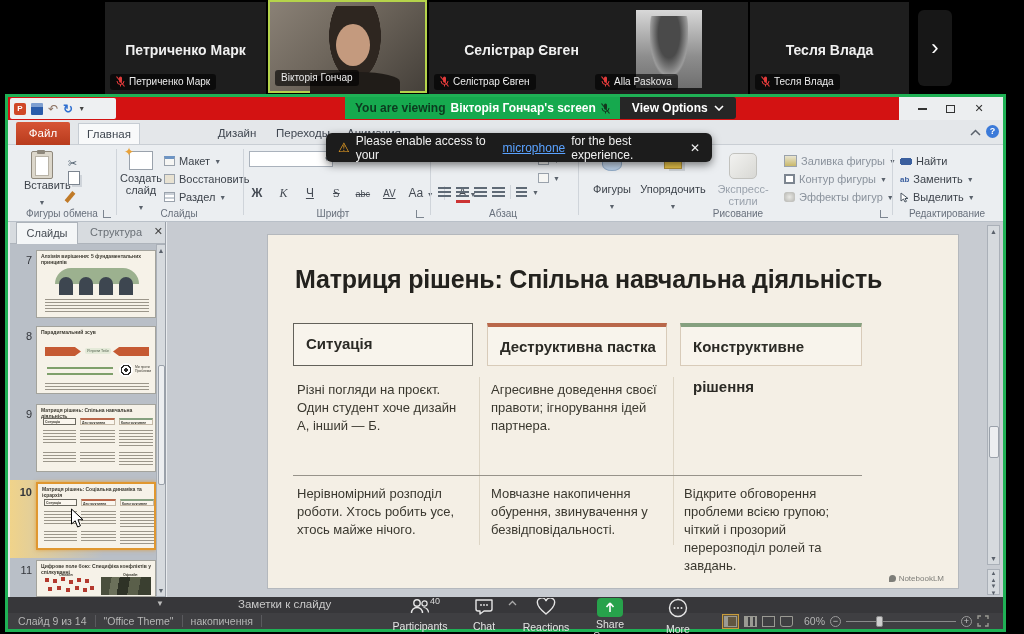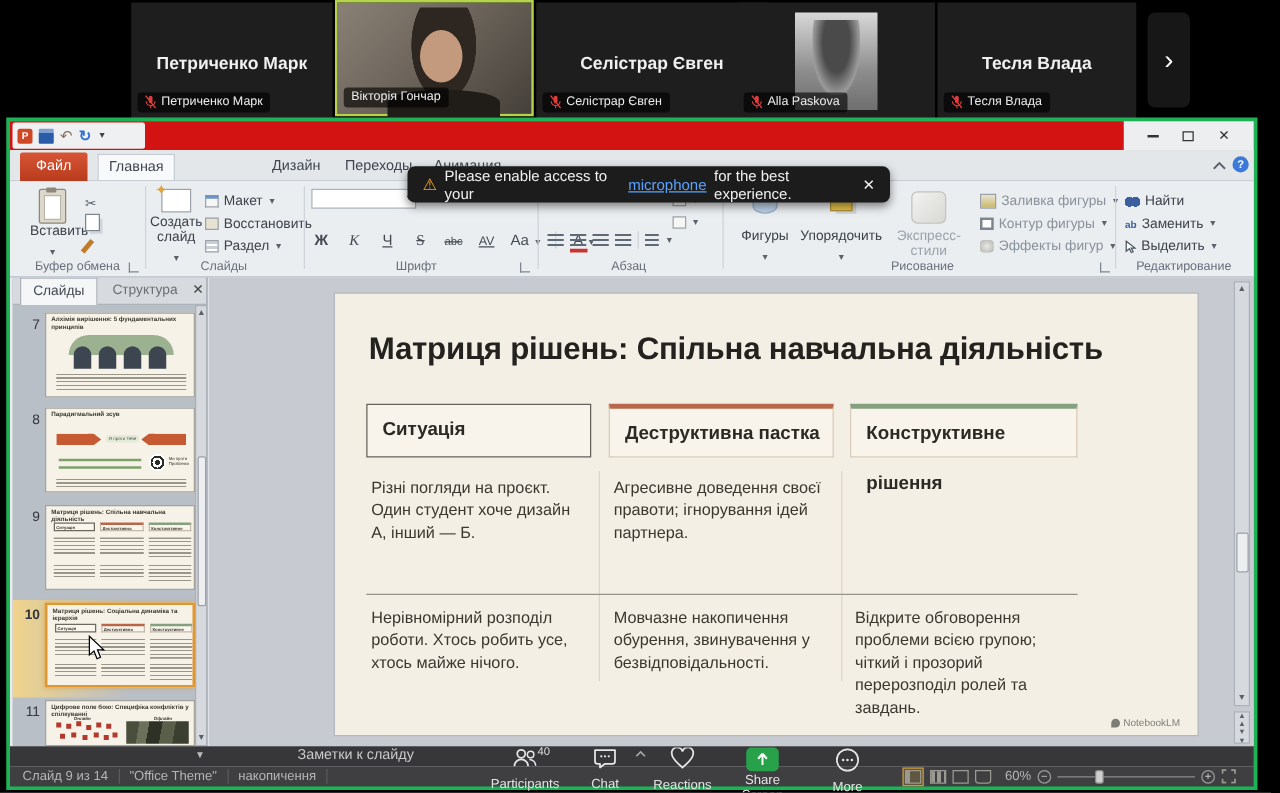--- a/index.html
+++ b/index.html
@@ -141,20 +141,37 @@
         <span style="font-size:12px;color:#2f6fd0;font-weight:bold;">↻</span>
         <span style="font-size:7px;color:#444;">▼</span>
       </div>
       <div class="winctrl">
         <div style="width:9px;height:2px;background:#333;"></div>
         <div style="width:9px;height:8px;border:1.5px solid #333;box-sizing:border-box;"></div>
         <span style="color:#333;font-size:11px;">✕</span>
       </div>
     </div>
 
+    <div class="banner">
+      <div class="grn">
+        <span style="color:#0c3a1f;">You are viewing</span>
+        <span style="color:#fff;">Вікторія Гончар's screen</span>
+        <svg width="9" height="11" viewBox="0 0 9 11">
+            <rect x="3" y="0.5" width="3" height="6" rx="1.5" fill="#14381f"></rect>
+            <path d="M1 5 a3.5 3.5 0 0 0 7 0 M4.5 8.5 v2" stroke="#14381f" fill="none"></path>
+            <line x1="0.5" y1="0.5" x2="8.5" y2="10.5" stroke="#14381f" stroke-width="1.2"></line>
+          </svg>
+      </div>
+      <div class="vo">
+        <span>View Options</span>
+        <svg width="10" height="6" viewBox="0 0 10 6">
+            <path d="M1 1 L5 5 L9 1" stroke="#fff" stroke-width="1.6" fill="none"></path>
+          </svg>
+      </div>
+    </div>
 
     <div class="tabrow">
       <div class="tab file" style="left:8px;width:54px;">Файл</div>
       <div class="tab active" style="left:70px;width:62px;">Главная</div>
       <div class="tab" style="left:138px;width:58px;margin-top:44px;">Вставка</div>
       <div class="tab" style="left:202px;width:54px;">Дизайн</div>
       <div class="tab" style="left:262px;width:66px;">Переходы</div>
       <div class="tab" style="left:334px;width:64px;">Анимация</div>
       <svg class="abs" style="left:962px;top:9px;" width="11" height="7" viewBox="0 0 11 7">
           <path d="M1 6 L5.5 1.5 L10 6" stroke="#5a626c" stroke-width="1.5" fill="none"></path>
@@ -168,21 +185,21 @@
         <div style="width:20px;height:26px;margin:0 auto;background:#dcd7cb;border:1px solid #8e887c;border-radius:2px;position:relative;">
           <div class="abs" style="left:5px;top:-2px;width:8px;height:4px;background:#8e887c;border-radius:1px;"></div>
           <div class="abs" style="left:3px;top:4px;width:12px;height:18px;background:#fff;border:1px solid #b9b4a8;"></div>
         </div>
         <div class="rbtn-label">Вставить</div>
         <span class="dd">▼</span>
       </div>
       <div class="abs" style="left:60px;top:8px;"><span style="font-size:11px;color:#4a5a6a;">✂</span></div>
       <div class="abs" style="left:60px;top:26px;width:10px;height:12px;border:1px solid #7c8590;background:#fff;box-shadow:3px 3px 0 -1px #cfd4da;"></div>
       <div class="abs" style="left:60px;top:46px;width:4px;height:12px;background:#c07a28;transform:rotate(40deg);"></div>
-      <div class="glabel" style="left:6px;width:96px;">Буфер обмена</div>
+      <div class="glabel" style="left:6px;width:96px;">Фигуры обмена</div>
       <div class="launcher" style="left:95px;"></div>
       <div class="gsep" style="left:108px;"></div>
 
       <div class="abs" style="left:112px;top:6px;width:42px;height:56px;text-align:center;">
         <div style="width:22px;height:17px;margin:0 auto;background:#fff;border:1px solid #9aa2ac;position:relative;">
           <span class="abs" style="left:-6px;top:-7px;color:#e8a23a;font-size:12px;">✦</span>
         </div>
         <div class="rbtn-label" style="line-height:1.1;margin-top:2px;">Создать слайд</div>
         <span class="dd">▼</span>
       </div>

